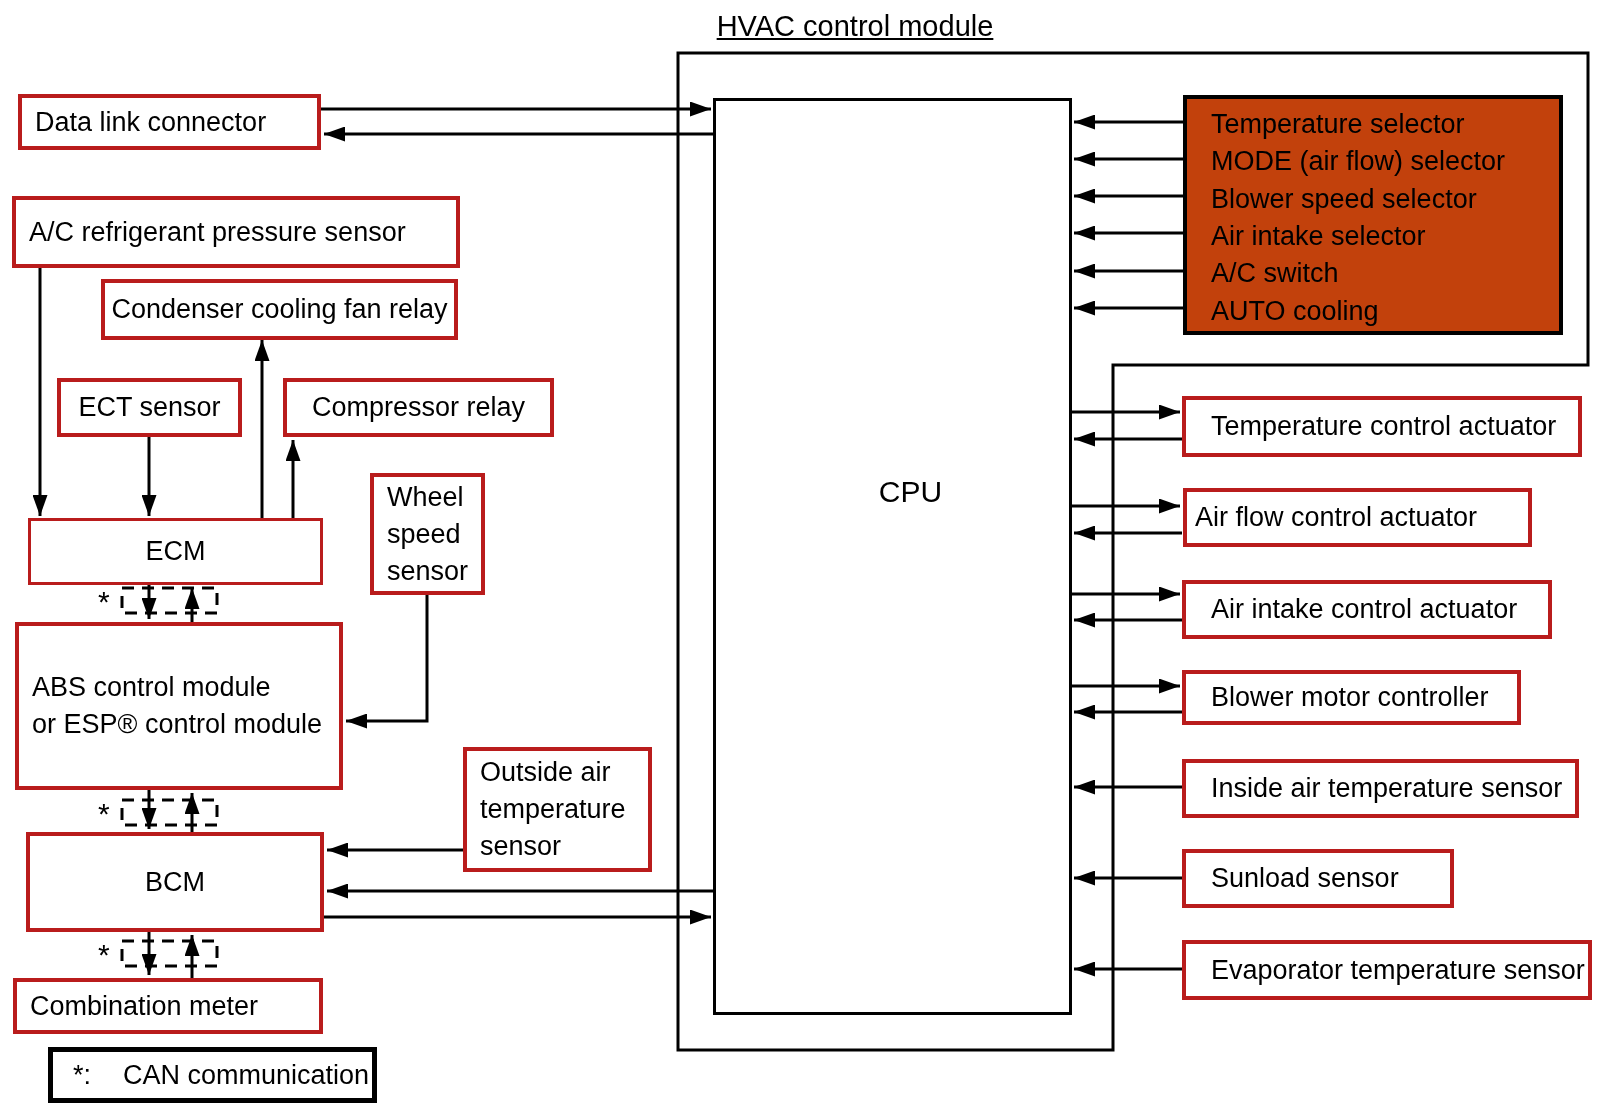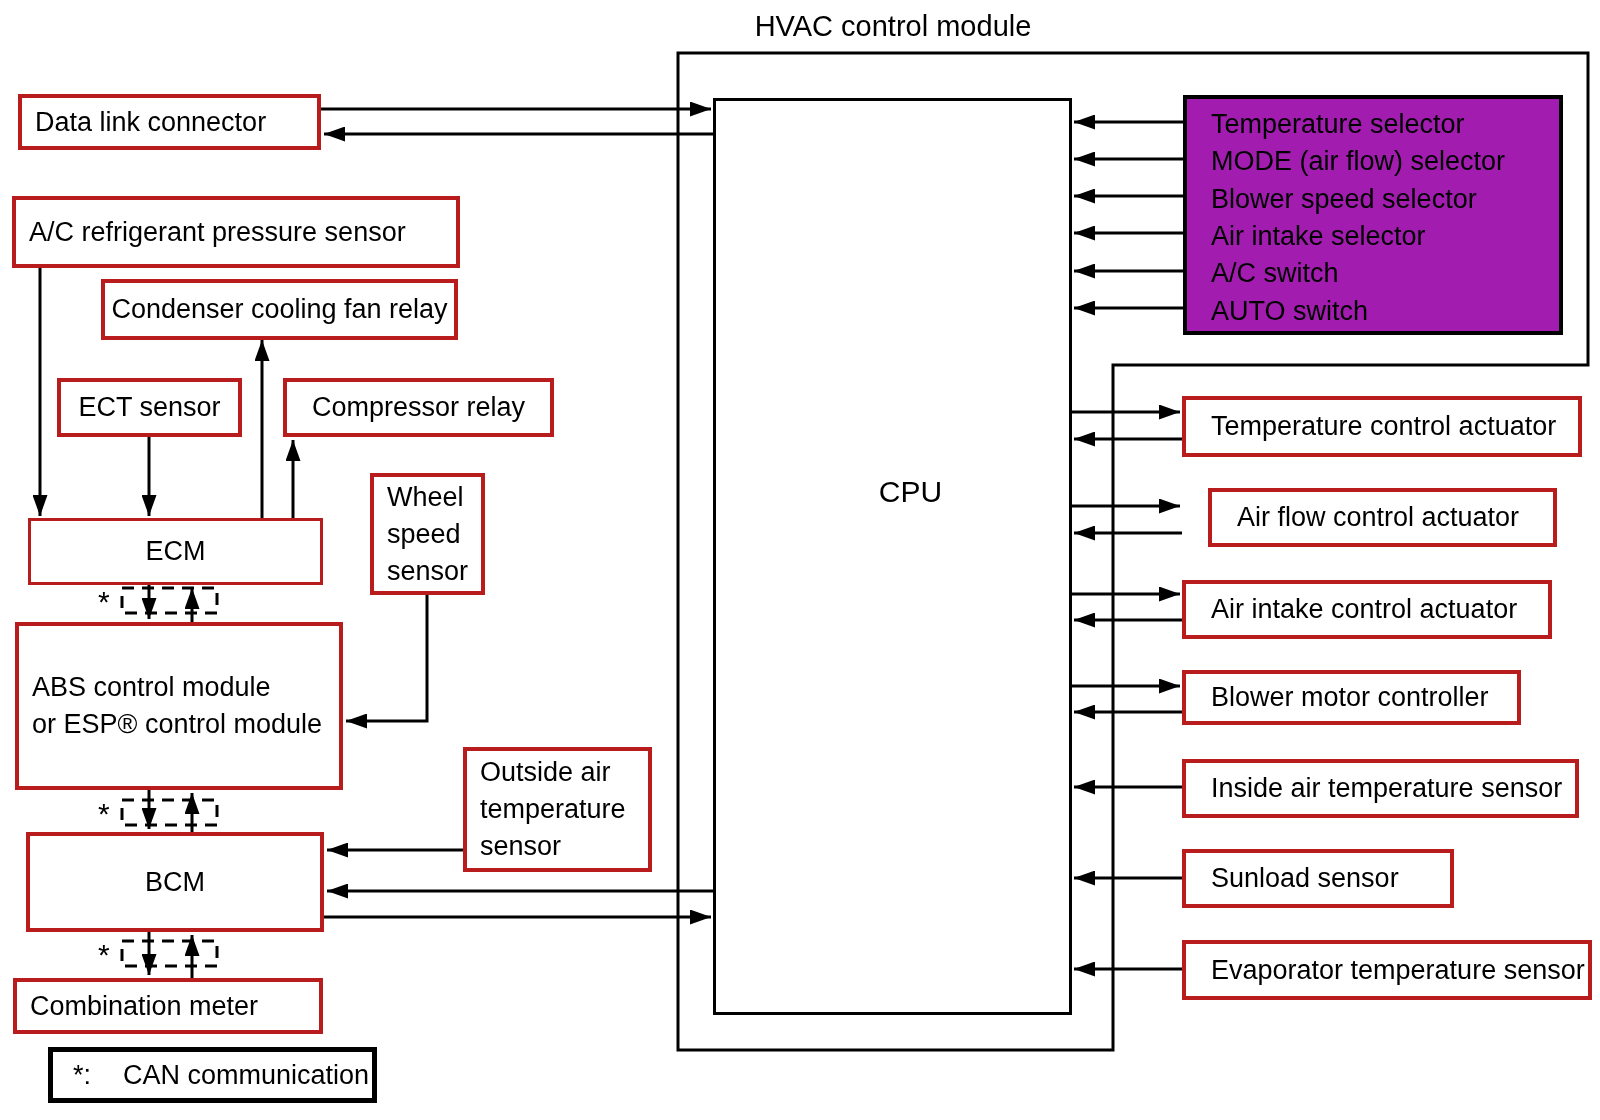--- a/index.html
+++ b/index.html
@@ -43,21 +43,21 @@
     position:absolute;
     width:100%;
     top:41%;
     text-align:center;
     font-size:30px;
   }
   .selector-box{
     position:absolute;
     box-sizing:border-box;
     border:4px solid #000;
-    background:#a21caf;
+    background:#c2410c;
     display:flex;
     flex-direction:column;
     padding:7px 0 0 24px;
     font-size:27px;
   }
   .selector-row{height:37.3px;display:flex;align-items:center;white-space:nowrap;}
   .asterisk{
     position:absolute;
     font-size:30px;
     line-height:30px;
@@ -187,21 +187,21 @@
       <line x1="1182" y1="787" x2="1074" y2="787" stroke="#000" stroke-width="3" marker-end="url(#ah)"></line>
     </g>
     <g>
       <line x1="1182" y1="878" x2="1074" y2="878" stroke="#000" stroke-width="3" marker-end="url(#ah)"></line>
     </g>
     <g>
       <line x1="1182" y1="969" x2="1074" y2="969" stroke="#000" stroke-width="3" marker-end="url(#ah)"></line>
     </g>
   </svg>
 
-  <div class="title" style="left:713px;top:10px;width:360px;">HVAC control module</div>
+  <div class="title" style="left:675px;top:10px;width:360px;text-decoration:underline;">HVAC control module</div>
 
   <div class="cpu-box" style="left:713px;top:98px;width:359px;height:917px;padding-left:18px;">
     <div class="cpu-label">CPU</div>
   </div>
 
   <div class="box pad" style="left:18px;top:94px;width:303px;height:56px;">
     <span>Data link connector</span>
   </div>
 
   <div class="box pad" style="left:12px;top:196px;width:448px;height:72px;">
@@ -268,29 +268,29 @@
     <div class="selector-row">
       <span>Blower speed selector</span>
     </div>
     <div class="selector-row">
       <span>Air intake selector</span>
     </div>
     <div class="selector-row">
       <span>A/C switch</span>
     </div>
     <div class="selector-row">
-      <span>AUTO switch</span>
+      <span>AUTO cooling</span>
     </div>
   </div>
 
   <div class="box" style="left:1182px;top:396px;width:400px;height:61px;padding-left:25px;">
     <span>Temperature control actuator</span>
   </div>
 
-  <div class="box" style="left:1208px;top:488px;width:349px;height:59px;padding-left:25px;">
+  <div class="box" style="left:1183px;top:488px;width:349px;height:59px;padding-left:8px;">
     <span>Air flow control actuator</span>
   </div>
 
   <div class="box" style="left:1182px;top:580px;width:370px;height:59px;padding-left:25px;">
     <span>Air intake control actuator</span>
   </div>
 
   <div class="box" style="left:1182px;top:759px;width:397px;height:59px;padding-left:25px;">
     <span>Inside air temperature sensor</span>
   </div>

